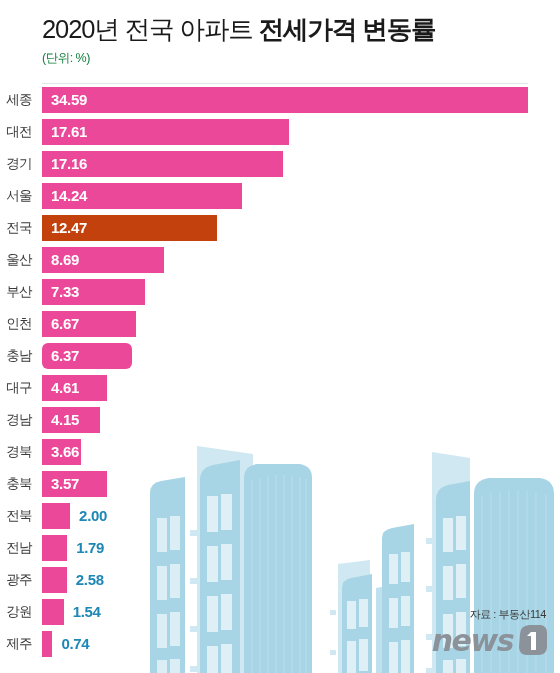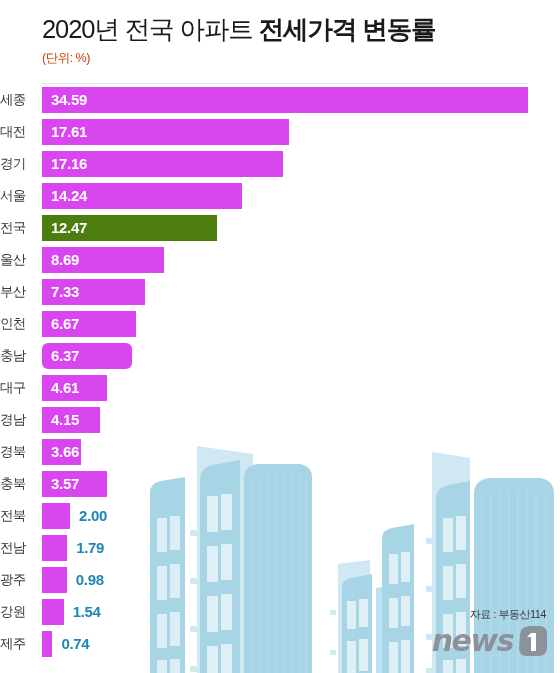--- a/index.html
+++ b/index.html
@@ -35,21 +35,21 @@
     letter-spacing: -1.1px;
     white-space: nowrap;
   }
   .title .light { font-weight: 400; text-align: right; }
   .title .bold  { font-weight: 700; }
 
   .subtitle {
     margin-top: 5px;
     font-size: 12.5px;
     line-height: 16px;
-    color: #c2410c;
+    color: #15803d;
     letter-spacing: -0.5px;
     font-weight: 400;
   }
 
   .rule {
     position: absolute;
     left: 42px; top: 83px;
     width: 486px; height: 1px;
     background: #dfe6ea;
     z-index: 4;
@@ -76,43 +76,43 @@
     position: relative;
     height: 32px;
     display: flex;
     align-items: center;
   }
 
   .cat-label {
     position: absolute;
     left: 0;
     width: 38px;
-    text-align: left;
+    text-align: center;
     font-size: 13.5px;
     line-height: 16px;
     color: #3a3a3a;
     letter-spacing: -0.8px;
     font-weight: 400;
     white-space: nowrap;
   }
 
   .bar-wrap {
     position: absolute;
     left: 42px;
     height: 26px;
     display: flex;
     align-items: center;
   }
 
   .bar {
     height: 26px;
-    background: #d946ef;
+    background: #ec4899;
     flex: none;
   }
-  .bar.highlight { background: #4d7c0f; }
+  .bar.highlight { background: #c2410c; }
 
   .val-in {
     position: absolute;
     left: 9px;
     font-size: 15px;
     line-height: 26px;
     color: #ffffff;
     font-weight: 700;
     letter-spacing: -0.3px;
     white-space: nowrap;
@@ -139,21 +139,20 @@
     font-weight: 400;
     white-space: nowrap;
     z-index: 6;
   }
 
   .logo {
     position: absolute;
     right: 12px; top: 624px;
     z-index: 6;
     display: flex;
-    align-items: center;
   }
   .logo-text {
     font-size: 30px;
     line-height: 34px;
     font-weight: 700;
     font-style: italic;
     color: #8c9299;
     letter-spacing: -1.5px;
     font-family: "DejaVu Sans", sans-serif;
   }
@@ -398,21 +397,21 @@
         <div class="cat-label">전남</div>
         <div class="bar-wrap">
           <div class="bar" style="width: 25.15px;"></div>
           <span class="val-out">1.79</span>
         </div>
       </div>
       <div class="row">
         <div class="cat-label">광주</div>
         <div class="bar-wrap">
           <div class="bar" style="width: 24.7285px;"></div>
-          <span class="val-out">0.98</span>
+          <span class="val-out">2.58</span>
         </div>
       </div>
       <div class="row">
         <div class="cat-label">강원</div>
         <div class="bar-wrap">
           <div class="bar" style="width: 21.6375px;"></div>
           <span class="val-out">1.54</span>
         </div>
       </div>
       <div class="row">

